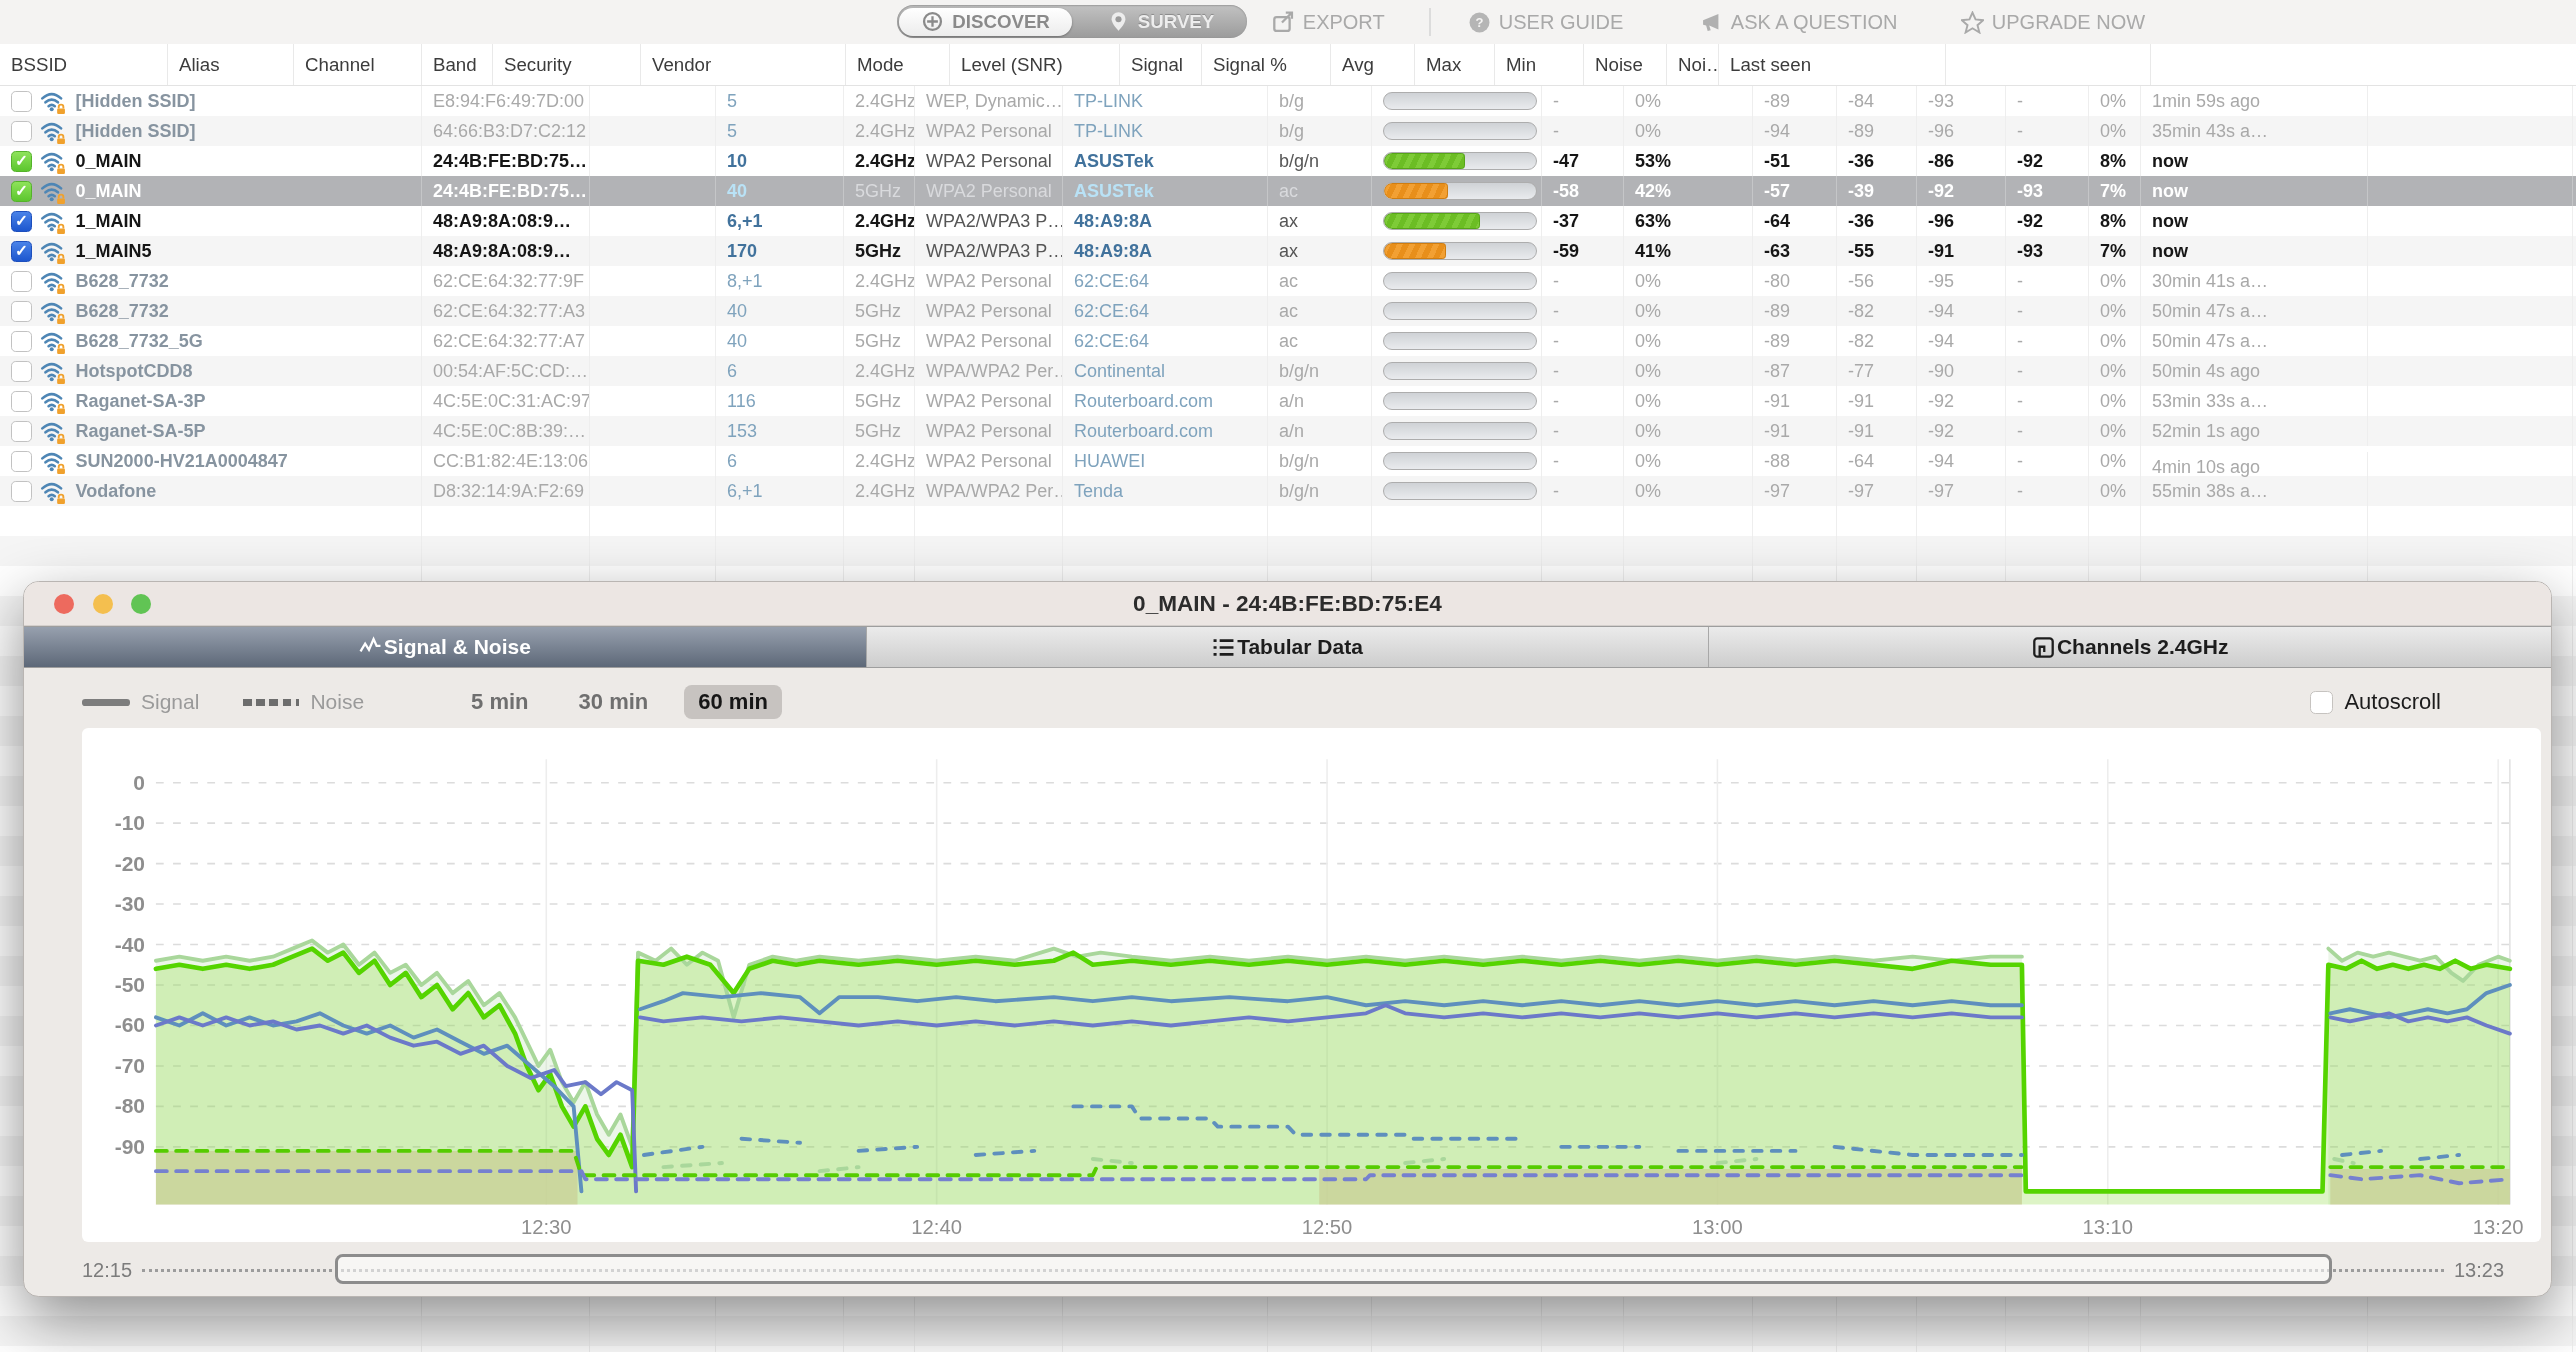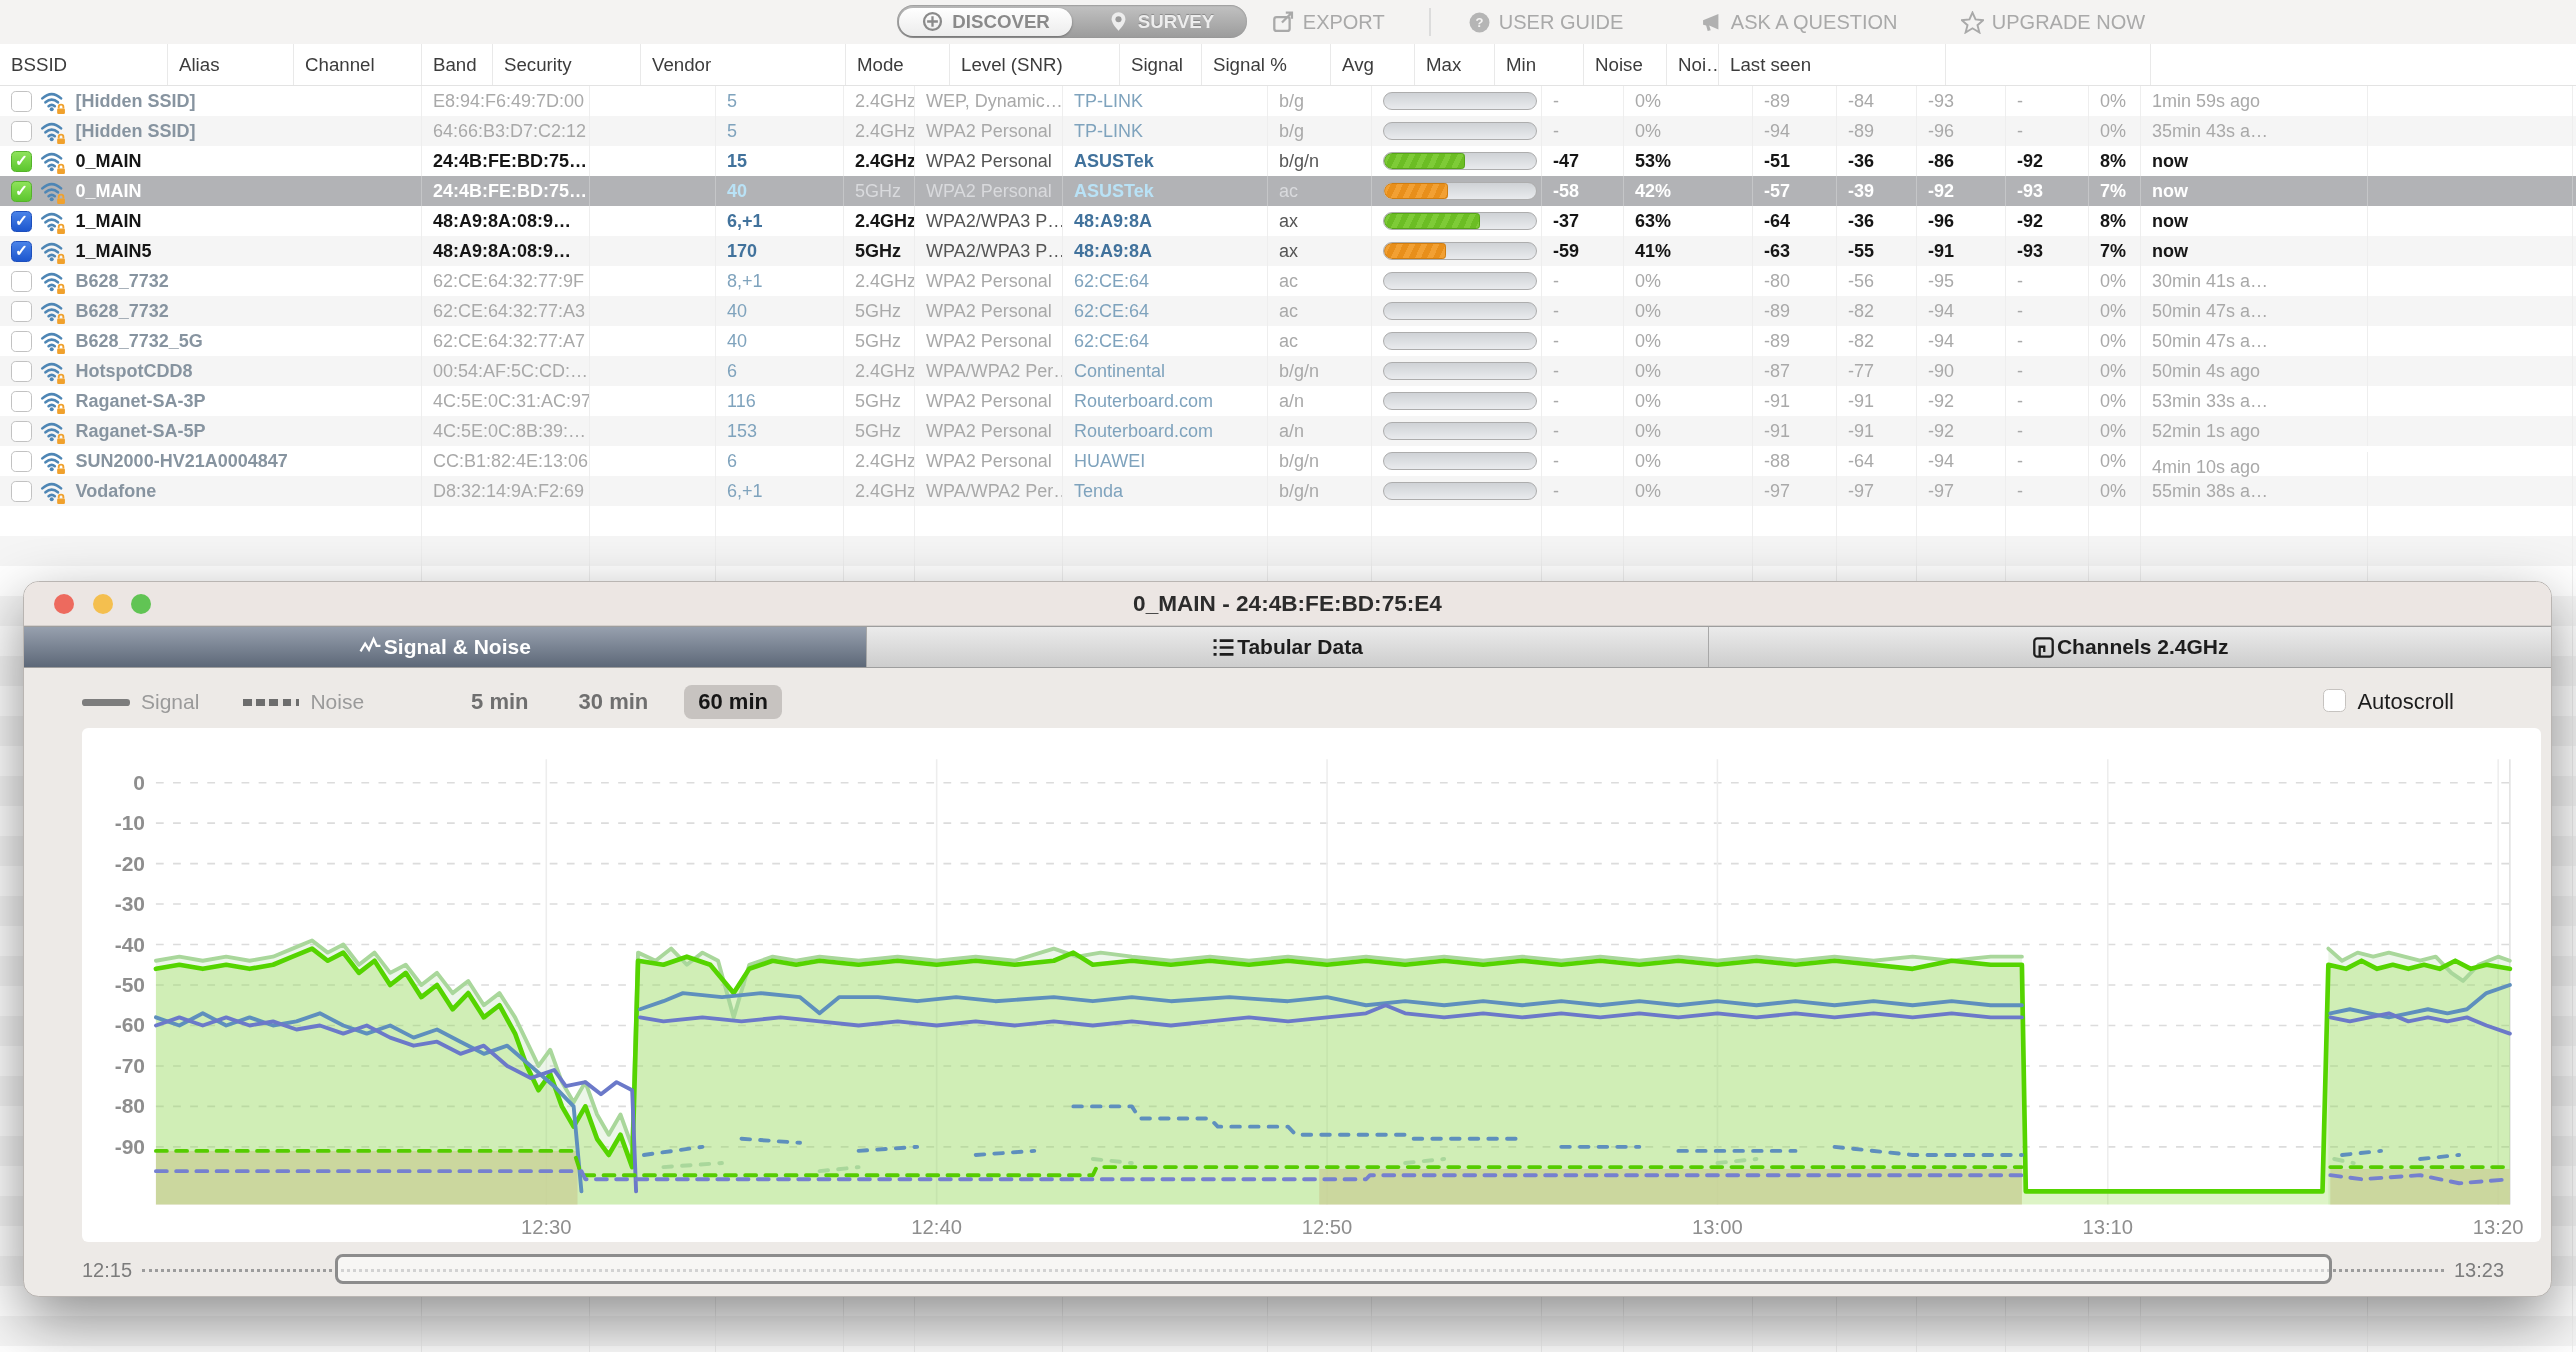--- a/index.html
+++ b/index.html
@@ -72,21 +72,21 @@
   .tab.sel { background:linear-gradient(#97a0ae,#5d6878); color:#fff; }
   .tab .ic { width:23px; height:23px; }
 
   .legendrow { position:absolute; left:58px; top:103px; right:47px; height:34px;
     display:flex; align-items:center; font-size:21px; color:#9a9a9a; }
   .sw-solid { width:48px; height:7px; background:#7d7d7d; border-radius:3.1px; margin-right:11px; }
   .sw-dash { width:56px; height:7px; margin-right:11px;
     background:repeating-linear-gradient(90deg,#6d6d6d 0 8.6px,#e7e4e1 8.6px 13.2px); }
   .rngbtn { font-size:22px; font-weight:bold; color:#6f6f6f; padding:3.9px 14px; border-radius:7.8px; }
   .rngbtn.sel { background:#c7c3c0; color:#161616; }
-  .autoscroll { position:absolute; right:50px; display:flex; gap:11px;
+  .autoscroll { position:absolute; right:63px; display:flex; align-items:center; gap:11px;
     font-size:22px; color:#1c1c1c; }
   .ascb { width:23px; height:23px; border:1.6px solid #c6c3c0; border-radius:5.4px; background:#fff; }
 
   .chartbox { position:absolute; left:58px; top:146px; width:2459px; height:514px;
     background:#fff; border-radius:6.2px; }
   .slider { position:absolute; left:0; top:671px; width:2529px; height:34px; font-size:20px; color:#7c7c7c; }
   .sl-label-l { position:absolute; left:58px; top:6.2px; }
   .sl-label-r { position:absolute; left:2430px; top:6.2px; }
   .sl-track { position:absolute; left:118px; top:15.6px; width:2302px; height:0;
     border-top:3.1px dotted #9c9c9c; }
@@ -236,21 +236,21 @@
  <path d="M7 17 Q15 10 23 17" fill="none" stroke="#4e86b5" stroke-width="3.4" stroke-linecap="round"></path>
  <path d="M11 22 Q15 18.5 19 22" fill="none" stroke="#4e86b5" stroke-width="3.4" stroke-linecap="round"></path>
  <circle cx="15" cy="26" r="2.6" fill="#4e86b5"></circle>
  <path d="M24 25v-2a3 3 0 0 1 6 0v2" fill="none" stroke="#f0a12d" stroke-width="2.4"></path>
  <rect x="22" y="25" width="10" height="7" rx="1.5" fill="#f0a12d"></rect>
             </svg></span>
           <span class="c-dark">0_MAIN</span>
         </div>
         <div class="tcell c-dark" style="width: 168px; flex: 0 0 auto;">24:4B:FE:BD:75…</div>
         <div class="tcell c-dim" style="width: 126px; flex: 0 0 auto;"></div>
-        <div class="tcell c-blue" style="width: 128px; flex: 0 0 auto;">15</div>
+        <div class="tcell c-blue" style="width: 128px; flex: 0 0 auto;">10</div>
         <div class="tcell c-dark" style="width: 71px; flex: 0 0 auto;">2.4GHz</div>
         <div class="tcell c-mid" style="width: 148px; flex: 0 0 auto;">WPA2 Personal</div>
         <div class="tcell c-blue" style="width: 205px; flex: 0 0 auto;">ASUSTek</div>
         <div class="tcell c-mid" style="width: 104px; flex: 0 0 auto;">b/g/n</div>
         <div class="tcell" style="width: 170px; flex: 0 0 auto;">
           <span class="lvlbar">
             <span class="lvlfill green" style="width: 53%;"></span>
           </span>
         </div>
         <div class="tcell c-dark" style="width: 82px; flex: 0 0 auto;">-47</div>

